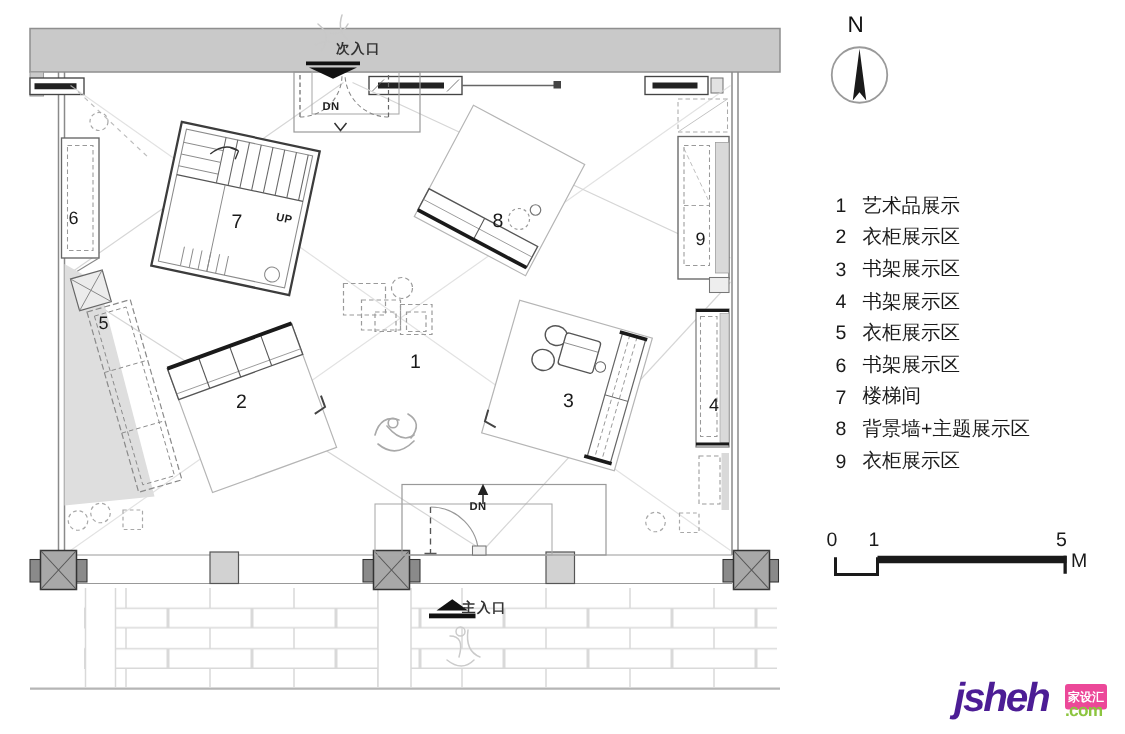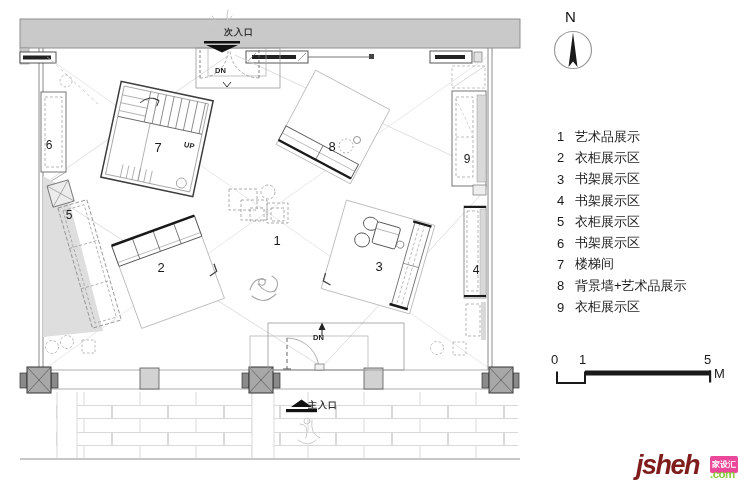--- a/index.html
+++ b/index.html
@@ -12,21 +12,21 @@
   .tinylabel{position:absolute;font-size:7.5px;font-weight:bold;color:#222;letter-spacing:.2px}
   .entr{position:absolute;font-size:9px;font-weight:bold;color:#333;letter-spacing:1px}
   .north{position:absolute;left:565px;top:8px;font-size:15px;color:#111}
   .legend{position:absolute;left:557px;top:126px}
   .legend-row{display:flex;height:21.3px;align-items:center;font-size:13px;color:#1a1a1a}
   .legend-num{width:18px;flex:none}
   .legend-label{white-space:nowrap}
   .scale-label{position:absolute;font-size:13px;color:#1a1a1a}
   .logo{position:absolute;left:636px;top:454px;width:113px;height:34px}
   .logo-brand{position:absolute;left:0;top:-4px;font-size:27px;font-weight:bold;font-style:italic;
-              color:#7f1d1d;letter-spacing:-1.5px}
+              color:#4c1d95;letter-spacing:-1.5px}
   .logo-badge{position:absolute;left:74px;top:2px;background:#ec4899;color:#fff;font-size:8px;
               font-weight:bold;line-height:1.15;padding:4px 2px;border-radius:2px;white-space:nowrap}
   .logo-tld{position:absolute;left:74px;top:14px;color:#8cc53f;font-weight:bold;font-size:11.5px;
             letter-spacing:-0.5px}
 </style>
 </head>
 <body>
 
 <svg width="750" height="489" viewBox="0 0 750 489">
   <defs>
@@ -336,21 +336,21 @@
   <div class="legend-row">
       <span class="legend-num">6</span>
       <span class="legend-label">书架展示区</span>
     </div>
   <div class="legend-row">
       <span class="legend-num">7</span>
       <span class="legend-label">楼梯间</span>
     </div>
   <div class="legend-row">
       <span class="legend-num">8</span>
-      <span class="legend-label">背景墙+艺术品展示</span>
+      <span class="legend-label">背景墙+主题展示区</span>
     </div>
   <div class="legend-row">
       <span class="legend-num">9</span>
       <span class="legend-label">衣柜展示区</span>
     </div>
 </div>
 
 <div class="scale-label" style="left:551px;top:352px">0</div>
 <div class="scale-label" style="left:579px;top:352px">1</div>
 <div class="scale-label" style="left:704px;top:352px">5</div>

